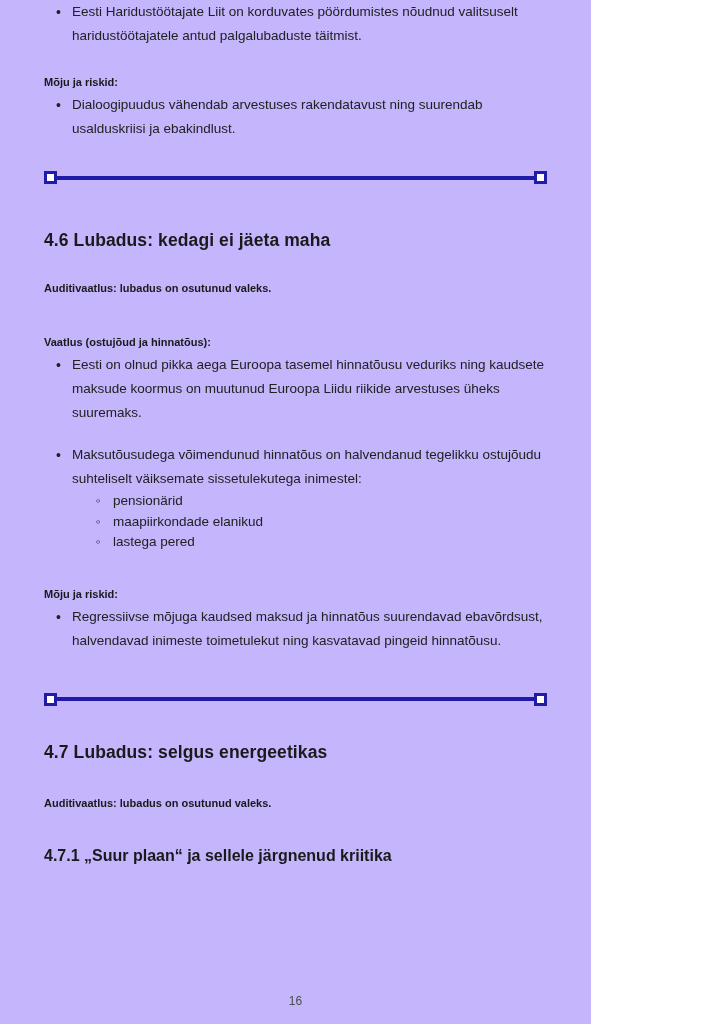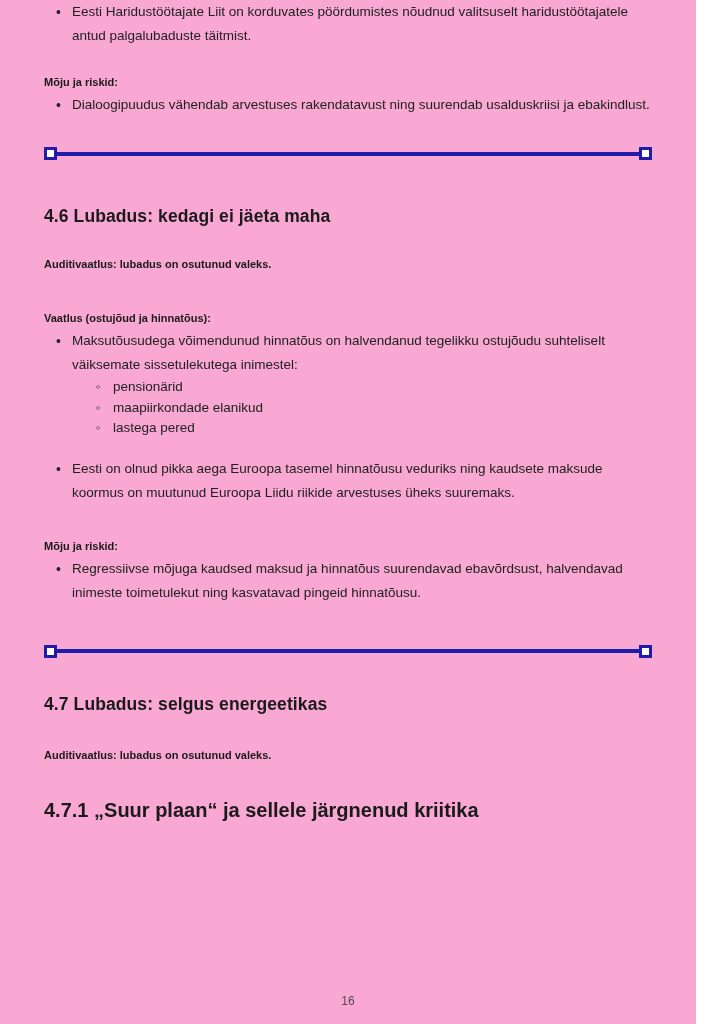--- a/index.html
+++ b/index.html
@@ -1,21 +1,21 @@
 <!DOCTYPE html>
 <html><head>
 <meta charset="utf-8">
 <style>
   * { margin: 0; padding: 0; box-sizing: border-box; }
   html, body { background: #ffffff; }
   .page {
     position: relative;
-    width: 696px;
+    width: 591px;
     height: 1024px;
-    background: #f9a8d4;
+    background: #c4b5fd;
     font-family: "Liberation Sans", "DejaVu Sans", sans-serif;
     color: #212121;
     overflow: hidden;
     padding: 0 44px;
   }
 
   ul.bullets {
     list-style: none;
     margin: 0;
     padding-left: 12px;
@@ -66,21 +66,21 @@
     color: #1a1a1a;
   }
 
   h2.section-heading {
     font-size: 17.5px;
     font-weight: 700;
     color: #1a1a1a;
     letter-spacing: 0.1px;
   }
   h3.subsection-heading {
-    font-size: 20px;
+    font-size: 16px;
     font-weight: 700;
     color: #1a1a1a;
   }
 
   .divider {
     display: flex;
     align-items: center;
     width: 100%;
   }
   .divider .endcap {
@@ -143,29 +143,29 @@
     <span class="endcap"></span>
   </div>
 
   <h2 class="section-heading mt-h46">4.6 Lubadus: kedagi ei jäeta maha</h2>
 
   <p class="bold-label mt-audit46">Auditivaatlus: lubadus on osutunud valeks.</p>
 
   <p class="bold-label mt-vaatlus">Vaatlus (ostujõud ja hinnatõus):</p>
 
   <ul class="bullets mt-group46">
+    <li>Eesti on olnud pikka aega Euroopa tasemel hinnatõusu veduriks ning kaudsete maksude koormus on muutunud Euroopa Liidu riikide arvestuses üheks suuremaks.</li>
     <li>
       <span>Maksutõusudega võimendunud hinnatõus on halvendanud tegelikku ostujõudu suhteliselt väiksemate sissetulekutega inimestel:</span>
       <ul class="sub-bullets">
         <li>pensionärid</li>
         <li>maapiirkondade elanikud</li>
         <li>lastega pered</li>
       </ul>
     </li>
-    <li>Eesti on olnud pikka aega Euroopa tasemel hinnatõusu veduriks ning kaudsete maksude koormus on muutunud Euroopa Liidu riikide arvestuses üheks suuremaks.</li>
   </ul>
 
   <p class="bold-label mt-moju46">Mõju ja riskid:</p>
 
   <ul class="bullets mt-list46b">
     <li>Regressiivse mõjuga kaudsed maksud ja hinnatõus suurendavad ebavõrdsust, halvendavad inimeste toimetulekut ning kasvatavad pingeid hinnatõusu.</li>
   </ul>
 
   <div class="divider mt-div2">
     <span class="endcap"></span>

